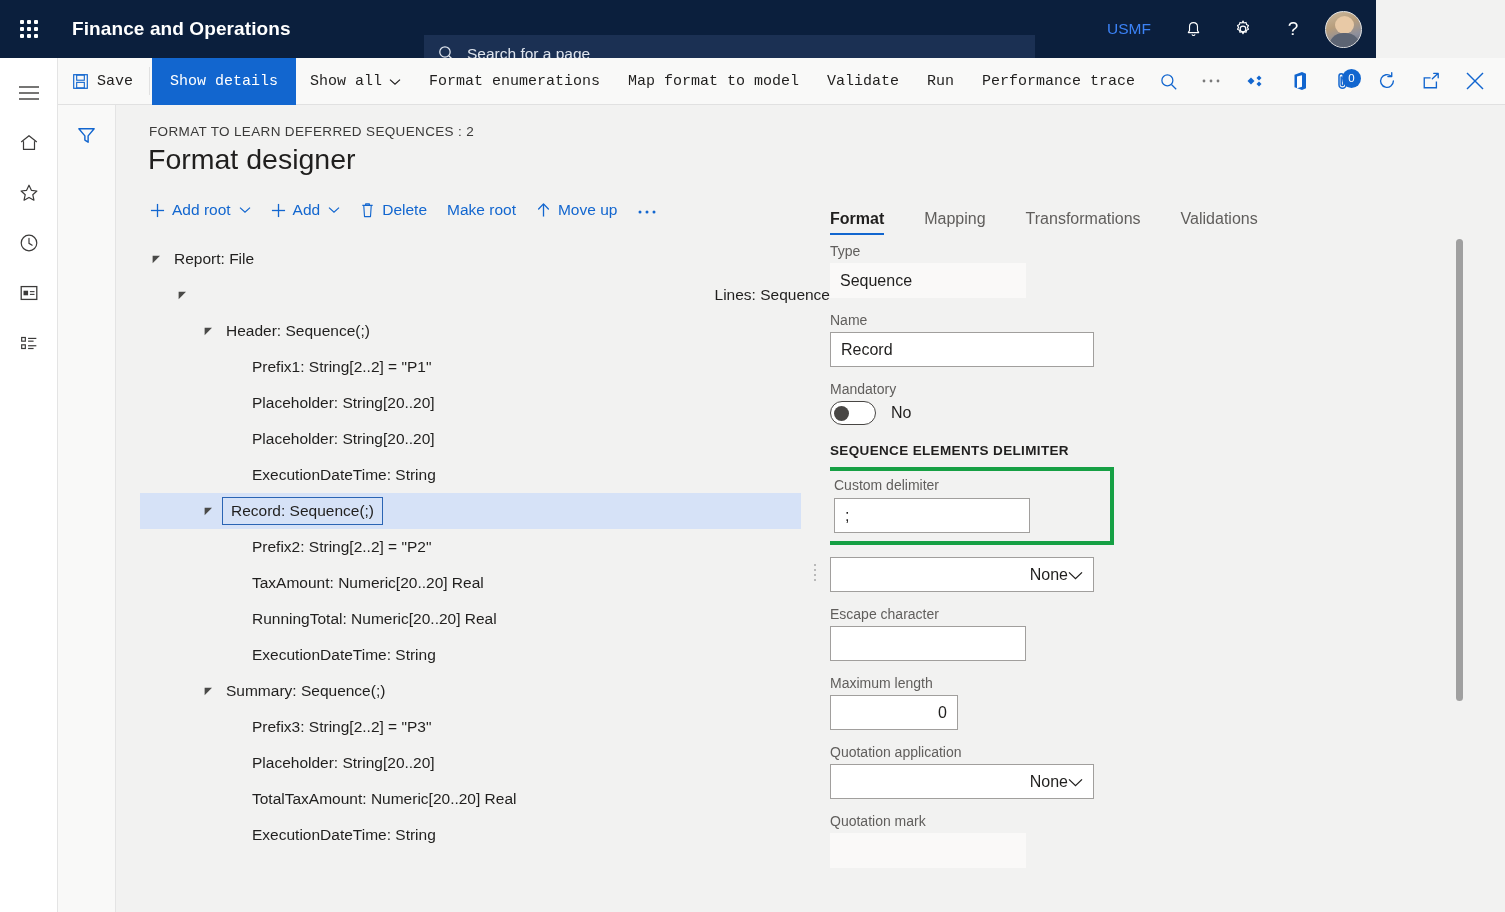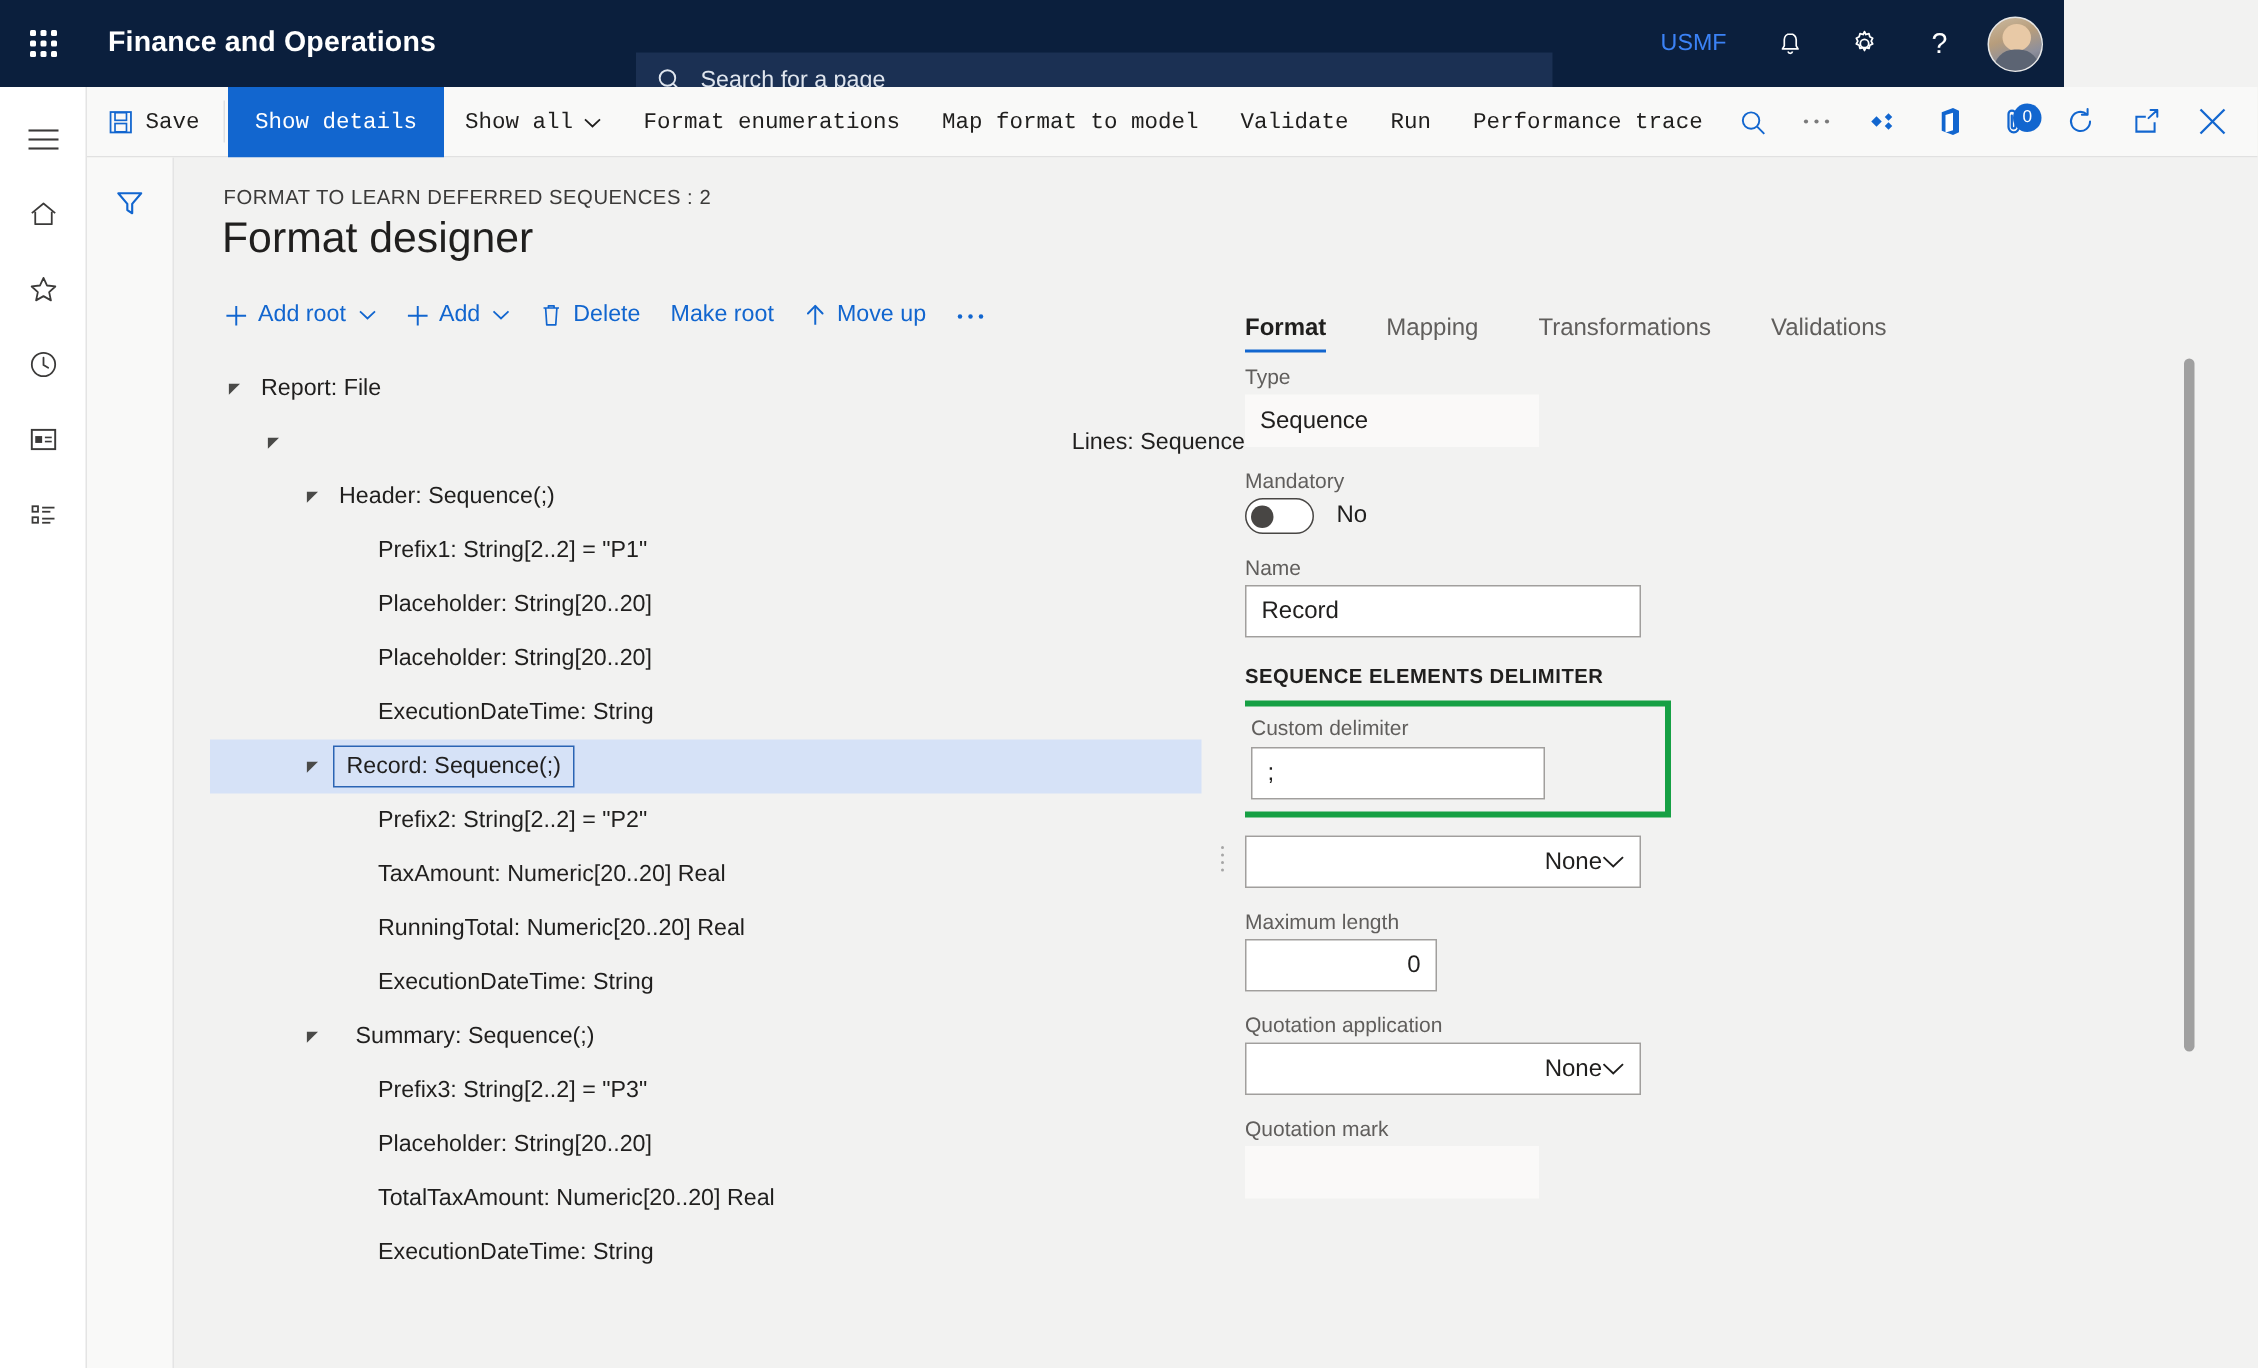--- a/index.html
+++ b/index.html
@@ -552,21 +552,21 @@
         <span class="tree-label">RunningTotal: Numeric[20..20] Real</span>
       </div>
       <div class="tree-row" style="padding-left: 86px;">
         <span class="tree-arrow empty">
           <svg width="9" height="9" viewBox="0 0 9 9">
             <path d="M0.6 0.8 L8 0.8 L0.6 8.2 Z" fill="#4a4a48"></path>
           </svg>
         </span>
         <span class="tree-label">ExecutionDateTime: String</span>
       </div>
-      <div class="tree-row" style="padding-left: 60px; gap: 11px;">
+      <div class="tree-row" style="padding-left: 60px;">
         <span class="tree-arrow">
           <svg width="9" height="9" viewBox="0 0 9 9">
             <path d="M0.6 0.8 L8 0.8 L0.6 8.2 Z" fill="#4a4a48"></path>
           </svg>
         </span>
         <span class="tree-label">Summary: Sequence(;)</span>
       </div>
       <div class="tree-row" style="padding-left: 86px;">
         <span class="tree-arrow empty">
           <svg width="9" height="9" viewBox="0 0 9 9">
@@ -614,55 +614,59 @@
         <div class="tab">Mapping</div>
         <div class="tab">Transformations</div>
         <div class="tab">Validations</div>
       </div>
 
     <div id="form-scroll">
 
       <div class="field">
         <span class="field-label">Type</span>
         <div class="field-input readonly">Sequence</div>
+      </div>
+
+      <div class="field">
+        <span class="field-label">Name</span>
+        <div class="field-input wide">Record</div>
       </div>
 
       <div class="field">
         <span class="field-label">Mandatory</span>
         <div class="toggle-row">
           <div class="toggle">
               <i></i>
             </div>
           <span class="toggle-label">No</span>
         </div>
-      </div>
-
-      <div class="field">
-        <span class="field-label">Name</span>
-        <div class="field-input wide">Record</div>
       </div>
 
       <div class="section-header">SEQUENCE ELEMENTS DELIMITER</div>
 
       <div id="delimiter-highlight">
         <span class="field-label">Custom delimiter</span>
         <div class="field-input">;</div>
       </div>
 
       <div class="field">
         <div class="field-input sel">
           <span>None</span>
           <span>
             <svg width="15" height="9" viewBox="0 0 15 9">
                 <path d="M1 1.4L7.5 7.6 14 1.4" fill="none" stroke="#201f1e" stroke-width="1.3"></path>
               </svg>
           </span>
         </div>
       </div>
 
+      <div class="field">
+        <span class="field-label">Escape character</span>
+        <div class="field-input" style="width:196px;"></div>
+      </div>
 
       <div class="field">
         <span class="field-label">Maximum length</span>
         <div class="field-input num">0</div>
       </div>
 
       <div class="field">
         <span class="field-label">Quotation application</span>
         <div class="field-input sel">
           <span>None</span>

